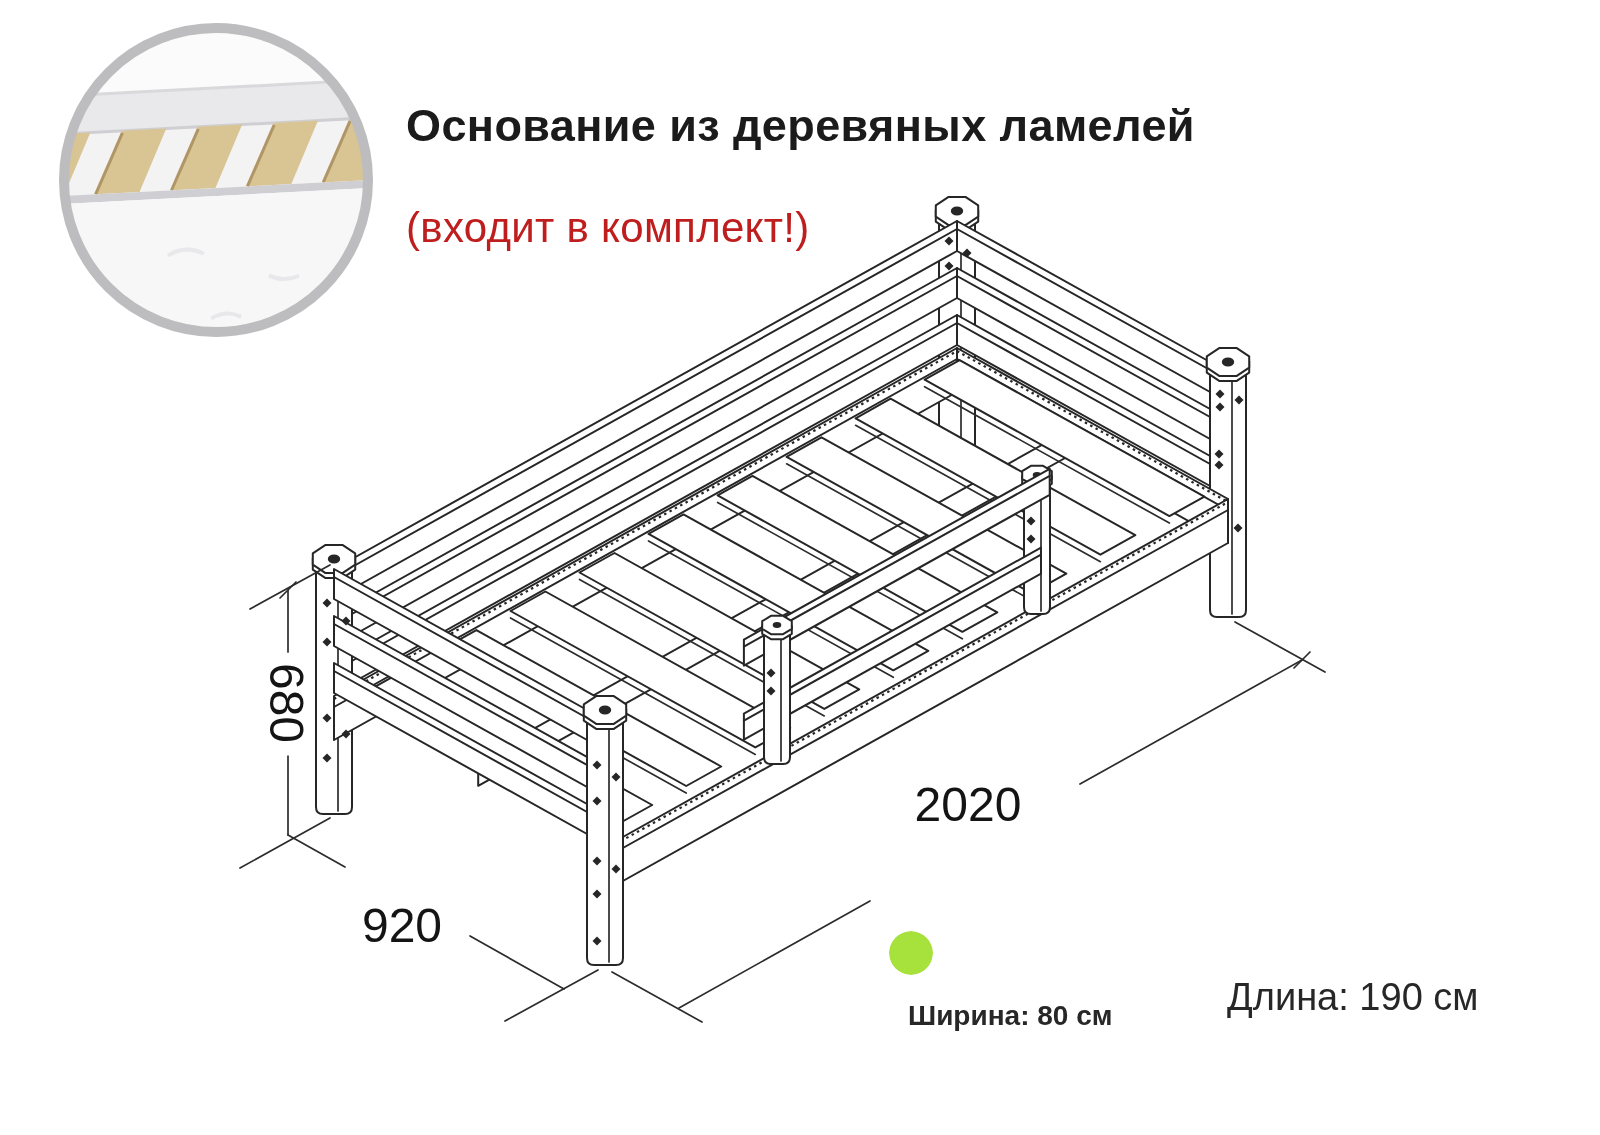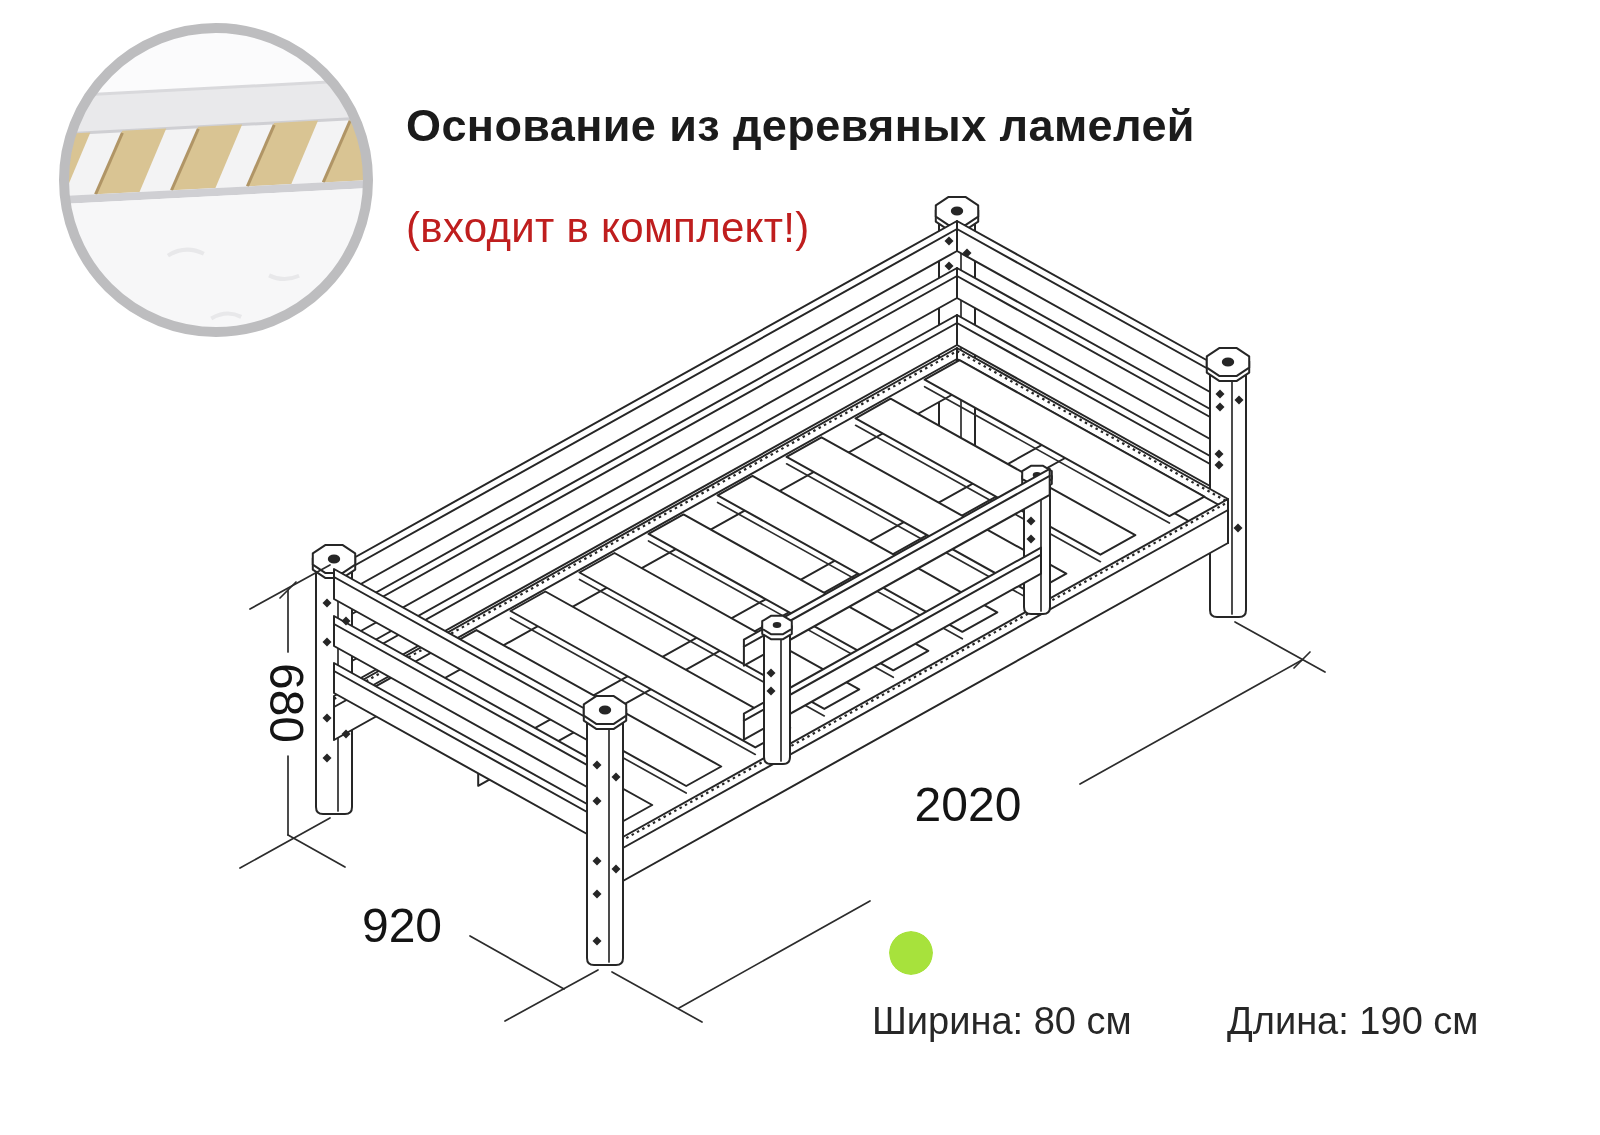--- a/index.html
+++ b/index.html
@@ -2,22 +2,22 @@
 <html><head>
 <meta charset="utf-8">
 <style>
   html,body{margin:0;padding:0;background:#ffffff;}
   .page{position:relative;width:1600px;height:1135px;background:#ffffff;overflow:hidden;
         font-family:"Liberation Sans",sans-serif;}
   .abs{position:absolute;}
   .title{left:406px;top:100px;font-size:45px;font-weight:700;color:#1b1b1b;letter-spacing:.4px;}
   .subtitle{left:406px;top:160px;font-size:42px;font-weight:400;color:#bf1e1e;letter-spacing:.3px;margin-top:44px;}
   .sleep-title{left:903px;top:938px;font-size:44px;font-weight:800;color:#141414;letter-spacing:.3px;z-index:3;}
-  .sleep-w{left:872px;top:1000px;font-size:38px;font-weight:400;color:#272727;}
-  .sleep-l{left:1227px;top:1000px;font-size:38px;font-weight:500;color:#272727;}
+  .sleep-w{left:908px;top:1000px;font-size:28px;font-weight:700;color:#272727;}
+  .sleep-l{left:1227px;top:976px;font-size:38px;font-weight:500;color:#272727;}
   .green-dot{left:889px;top:931px;width:44px;height:44px;border-radius:50%;z-index:2;}
   svg{display:block;}
   .w{fill:#ffffff;stroke:#262626;stroke-width:2;stroke-linejoin:round;}
   .s{stroke:#262626;stroke-width:2;fill:none;stroke-linecap:round;}
   .t{stroke:#2c2c2c;stroke-width:1.7;fill:none;stroke-linecap:round;}
   .d{stroke:#262626;stroke-width:2.2;fill:none;stroke-dasharray:2.5 3.6;}
   .f{fill:#262626;stroke:none;}
   .dim{font-size:48px;fill:#141414;font-weight:500;}
 </style>
 </head>

